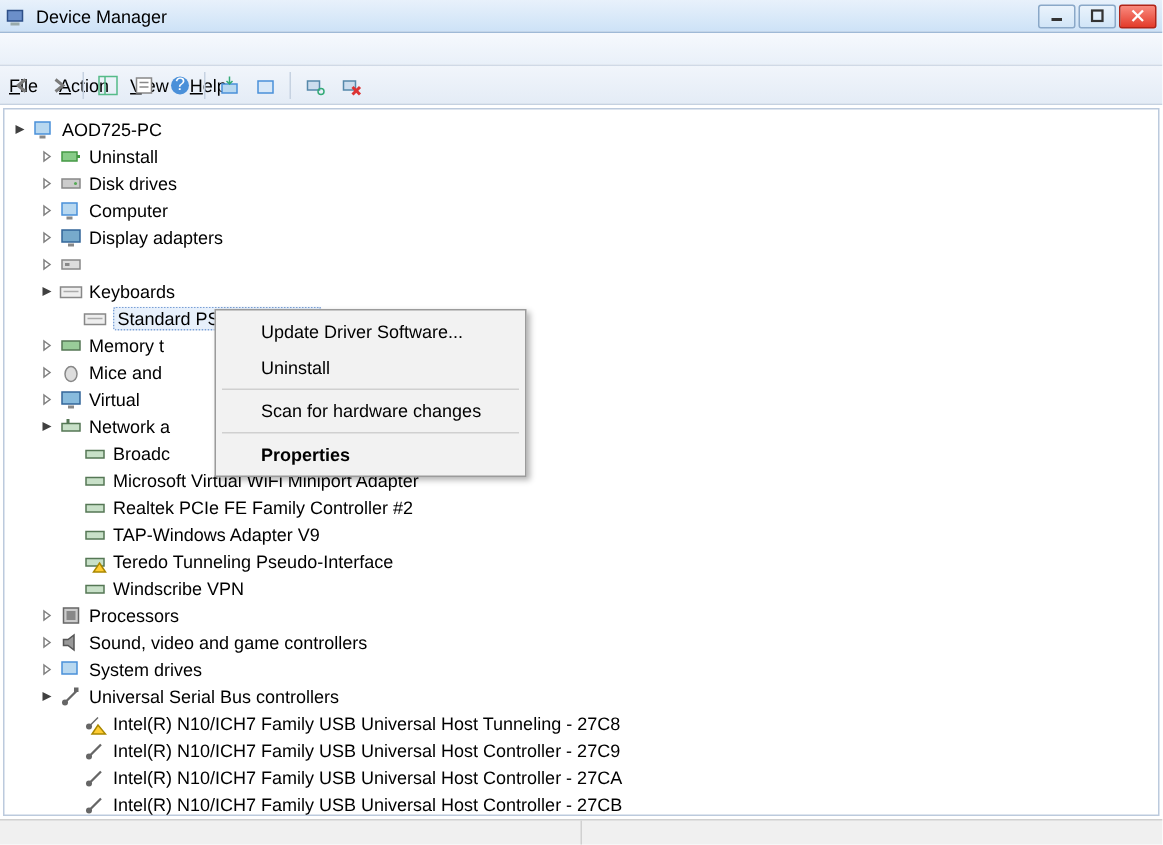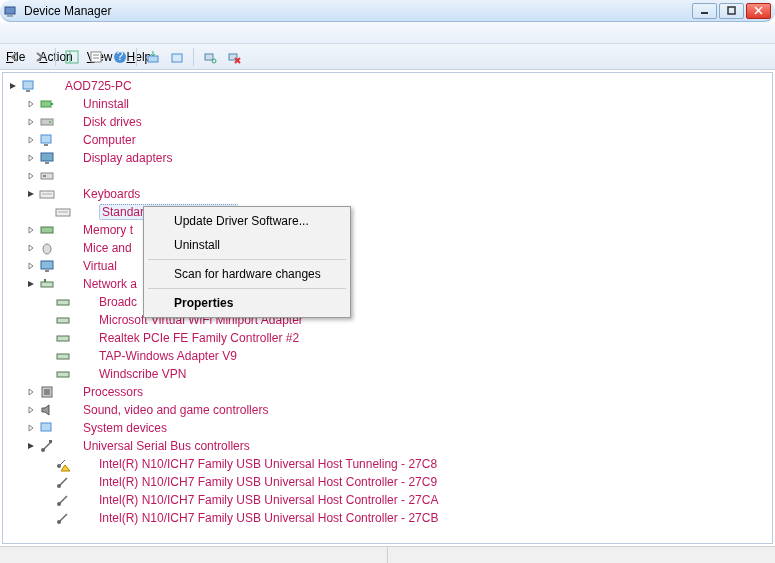--- a/index.html
+++ b/index.html
@@ -1,18 +1,18 @@
 <!DOCTYPE html>
 <html><head>
 <meta charset="utf-8">
 <style>
 * { margin: 0; padding: 0; box-sizing: border-box; font-family: "Segoe UI", Tahoma, sans-serif; font-size: 12px; }
 body { width: 775px; height: 563px; overflow: hidden; background: #fff; }
 
-.titlebar { height: 22px; background: linear-gradient(#e8f1fb, #cde2f7); border-bottom: 1px solid #9fb9d6; display: flex; align-items: center; padding: 0 4px; border-radius: 11px; }
+.titlebar { height: 22px; background: linear-gradient(#e8f1fb, #cde2f7); border-bottom: 1px solid #9fb9d6; display: flex; align-items: center; padding: 0 4px; }
 .titlebar .app-icon { width: 14px; height: 14px; margin-right: 6px; }
 .titlebar .title { flex: 1; color: #000; }
 .winbtns { display: flex; gap: 2px; }
 .winbtn { width: 25px; height: 16px; border: 1px solid #8aa8c8; border-radius: 2px; background: linear-gradient(#eaf3fc,#d1e5f7); display:flex; align-items:center; justify-content:center; cursor:pointer;}
 .winbtn.close { background: linear-gradient(#f98a7e,#e33b2b); border-color:#b02418; color:#fff;}
 .winbtn svg { display:block; }
 
 .menubar { height: 22px; background: linear-gradient(#f6f9fd,#e9f0f9); display:flex; align-items:center; padding: 0 6px; gap: 14px; border-bottom: 1px solid #d0d9e6;}
 .menubar .menu-item { cursor:pointer;margin-top:48px; }
 .menubar .underline { text-decoration: underline; text-decoration-skip-ink: none; }
@@ -25,21 +25,21 @@
 .tree { padding: 4px 0 4px 4px; height:100%; overflow-y:auto; overflow-x:hidden;}
 .tree::-webkit-scrollbar { width:16px; }
 .tree::-webkit-scrollbar-track { background:#f0f0f0; }
 .tree::-webkit-scrollbar-thumb { background:#c8c8c8; border:1px solid #a8a8a8;}
 
 .node { display:flex; align-items:center; height:18px; white-space:nowrap; cursor:default;}
 .node .indent { display:inline-block; }
 .arrow { width:12px; height:12px; display:inline-flex; align-items:center; justify-content:center; margin-right:2px;}
 .arrow svg { display:block;}
 .icon { width:16px; height:16px; margin-right:4px; display:inline-flex; align-items:center; justify-content:center;}
-.label { color:#be185d;margin-left:24px; }
+.label { color:#000000; }
 .selected .label { border:1px dotted #7a9fd6; background:#e7f0fb; padding:0 2px; border-radius:2px;}
 
 .context-menu { position:absolute; left:140px; top:133px; width:208px; background:#f2f2f2; border:1px solid #9b9b9b; box-shadow:2px 2px 4px rgba(0,0,0,.3); padding:2px; z-index:10;}
 .context-menu .cm-item { padding:5px 8px 5px 28px; cursor:pointer; }
 .context-menu .cm-sep { height:1px; background:#d0d0d0; margin:2px 2px; }
 .context-menu .cm-item.bold { font-weight:bold; }
 
 .statusbar { height:19px; background:#f0f0f0; border-top:1px solid #d0d0d0; display:flex;}
 .statusbar .pane { flex:1; border-right:1px solid #d0d0d0; height:100%;}
 </style>
@@ -361,20 +361,30 @@
             <rect x="2" y="6" width="12" height="5" fill="#c8e0c8" stroke="#575"></rect>
           </svg>
         </span>
         <span class="label">TAP-Windows Adapter V9</span>
       </div>
     <div class="node">
         <span class="indent" style="width:48px"></span>
         <span class="icon">
           <svg width="16" height="16">
             <rect x="2" y="6" width="12" height="5" fill="#c8e0c8" stroke="#575"></rect>
+            <path d="M11 9 L15 15 L7 15 Z" fill="#fc3" stroke="#a80"></path>
+          </svg>
+        </span>
+        <span class="label">Teredo Tunneling Pseudo-Interface</span>
+      </div>
+    <div class="node">
+        <span class="indent" style="width:48px"></span>
+        <span class="icon">
+          <svg width="16" height="16">
+            <rect x="2" y="6" width="12" height="5" fill="#c8e0c8" stroke="#575"></rect>
           </svg>
         </span>
         <span class="label">Windscribe VPN</span>
       </div>
 
     <div class="node">
       <span class="indent" style="width:18px"></span>
       <span class="arrow">
           <svg width="10" height="10">
             <path d="M3 2 L7 5 L3 8 Z" fill="none" stroke="#808080"></path>
@@ -409,21 +419,21 @@
       <span class="arrow">
           <svg width="10" height="10">
             <path d="M3 2 L7 5 L3 8 Z" fill="none" stroke="#808080"></path>
           </svg>
         </span>
       <span class="icon">
           <svg width="16" height="16">
             <rect x="2" y="3" width="10" height="8" fill="#b8d8f0" stroke="#4a90d9"></rect>
           </svg>
         </span>
-      <span class="label">System devices</span>
+      <span class="label">System drives</span>
     </div>
 
     <div class="node">
       <span class="indent" style="width:18px"></span>
       <span class="arrow">
           <svg width="10" height="10">
             <path d="M2 2 L8 5 L2 8 Z" fill="#404040"></path>
           </svg>
         </span>
       <span class="icon">

